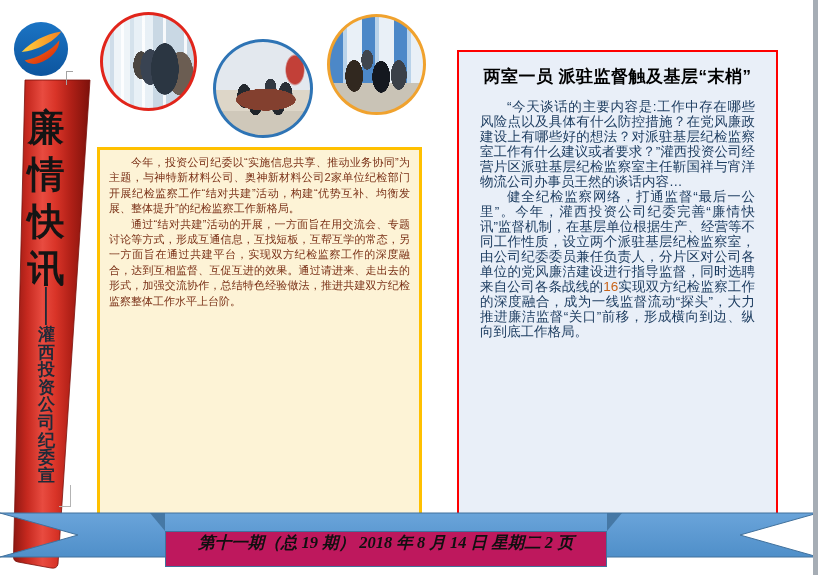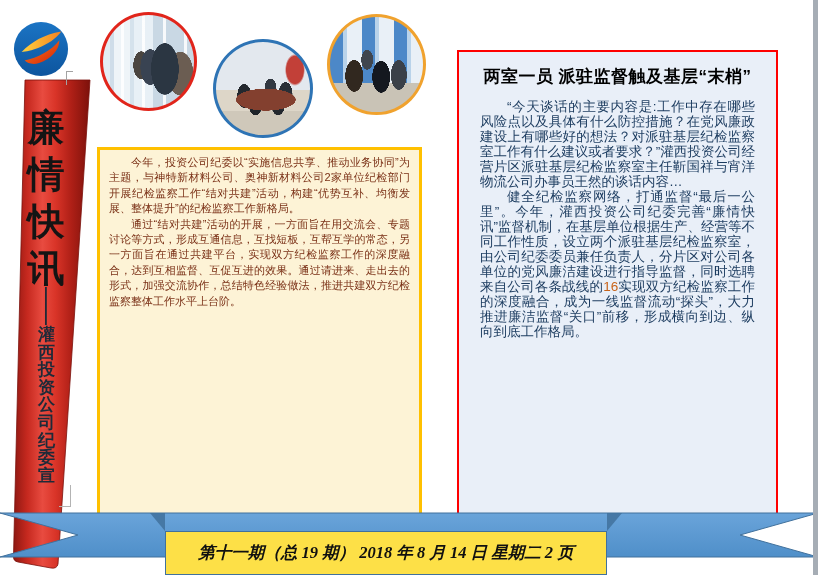--- a/index.html
+++ b/index.html
@@ -75,23 +75,23 @@
   .pr-title{
     margin:13px 8px 11px;text-align:center;font-size:17px;font-weight:bold;color:#000;
     letter-spacing:.5px;white-space:nowrap;
   }
   .pr-body{padding:0 21px;color:#1a3a5e;font-size:13.5px;line-height:15px;text-align:justify;}
   .pr-body p{margin:0;text-indent:2em;}
   .hl-num{color:#c9641a;}
   
   .band-svg{position:absolute;left:0;top:505px;width:818px;height:70px;}
   .footer-rect{
-    position:absolute;left:165px;top:531px;width:442px;height:44px;box-sizing:border-box;
-    background:#fde047;border:1px solid #41719c;
-    display:flex;align-items:center;justify-content:center;
+    position:absolute;left:165px;top:531px;width:442px;height:36px;box-sizing:border-box;
+    background:#be185d;border:1px solid #41719c;
+    display:flex;justify-content:center;
   }
   .footer-text{
     font-family:"Liberation Serif",serif;font-style:italic;font-weight:bold;
     font-size:16.5px;color:#101010;white-space:nowrap;
   }
   
   .edge-strip{position:absolute;left:813px;top:0;width:5px;height:575px;background:#a6adb5;}
   .stray1{position:absolute;left:66px;top:71px;width:6px;height:13px;border-left:1px solid #a3a3a3;border-top:1px solid #a3a3a3;}
   .stray2{position:absolute;left:59px;top:485px;width:11px;height:21px;border-right:1px solid #b3b3b3;border-bottom:1px solid #b3b3b3;}
 </style>

